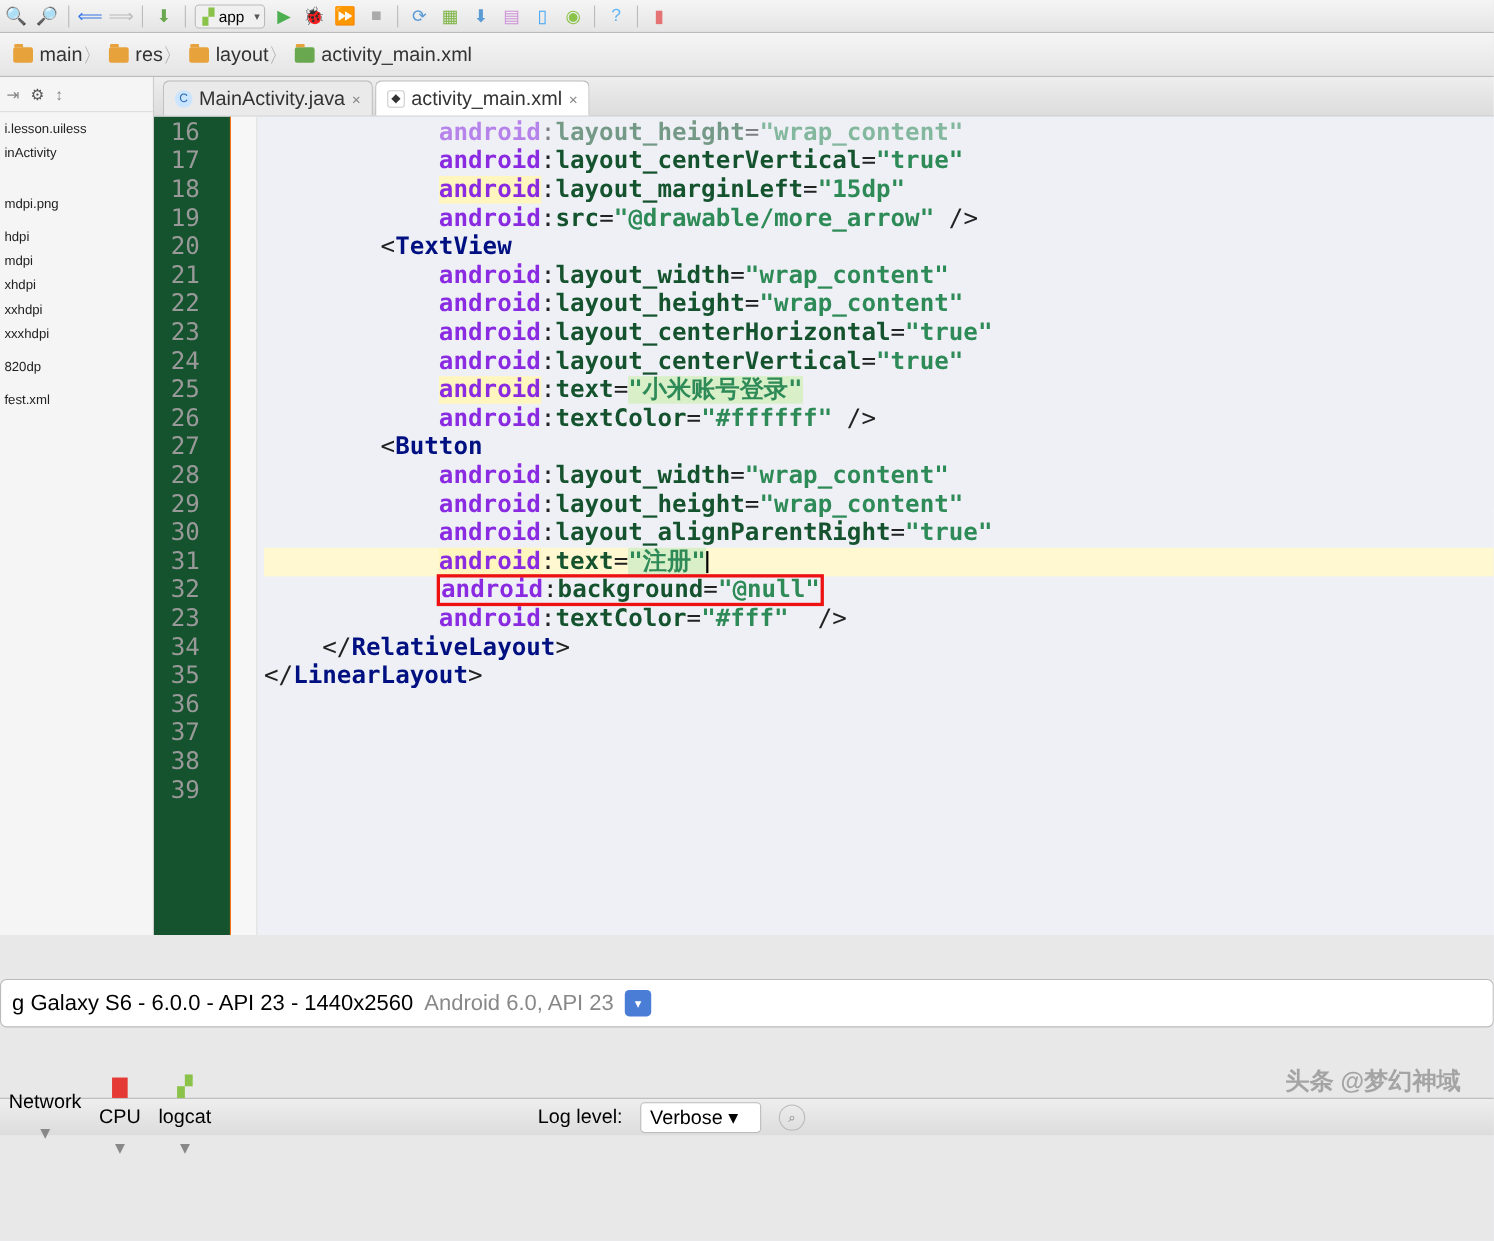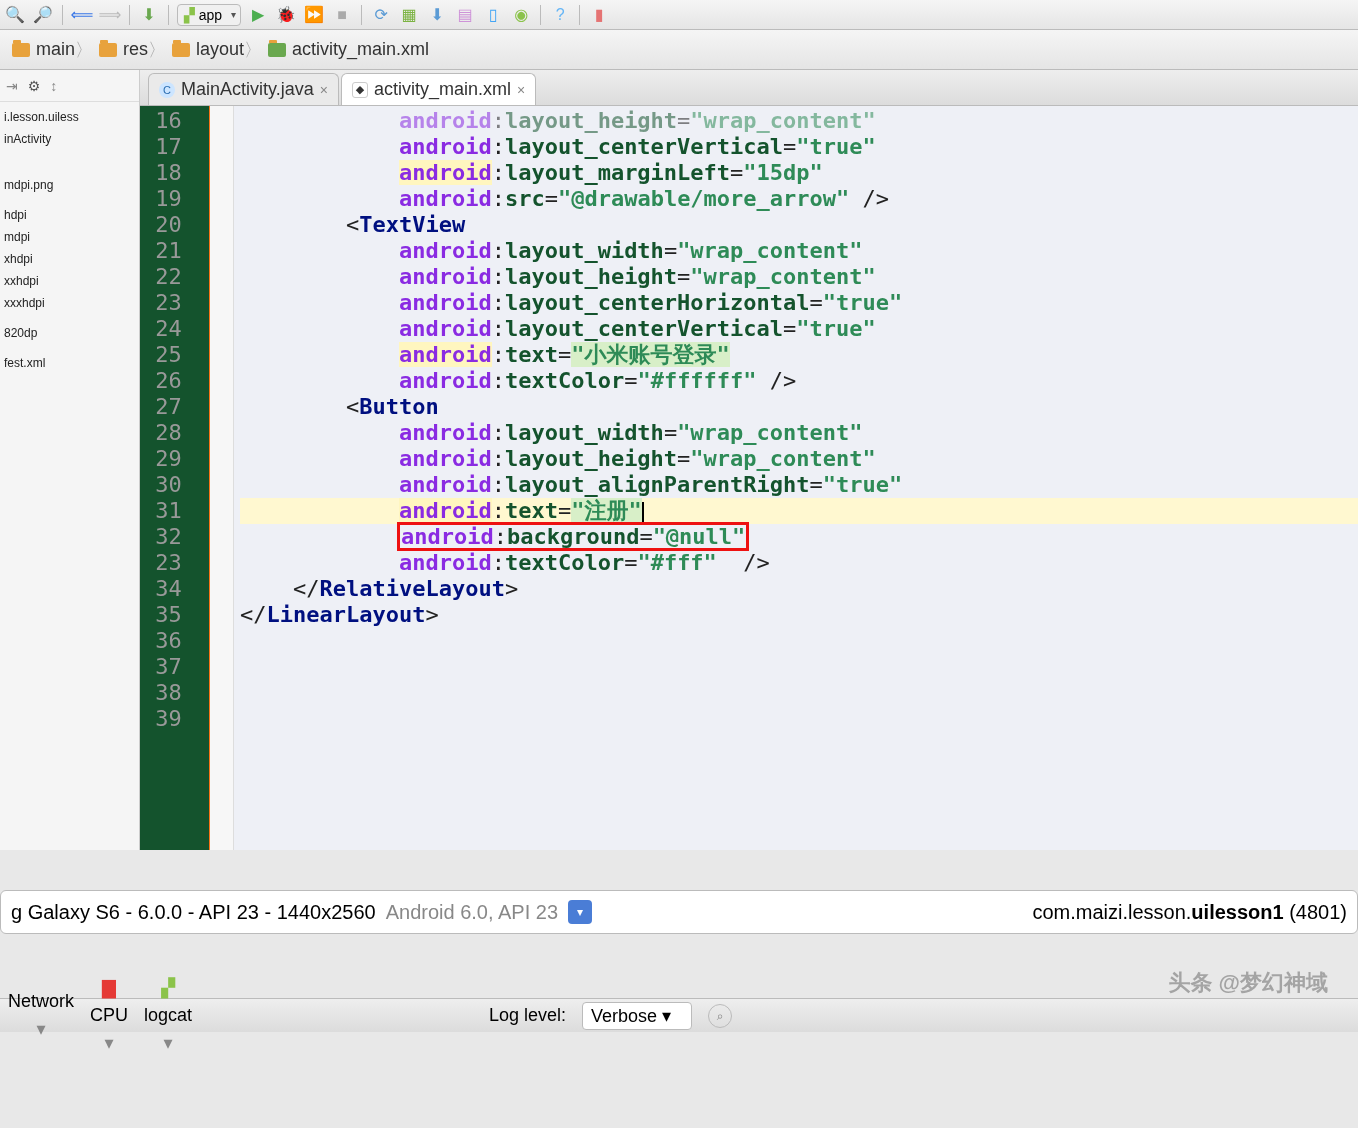--- a/index.html
+++ b/index.html
@@ -218,26 +218,20 @@
     </div>
   </div>
 </div>
 
 <div class="device-bar">
   <div class="device-left">
     <span>g Galaxy S6 - 6.0.0 - API 23 - 1440x2560</span>
     <span class="gray">Android 6.0, API 23</span>
     <span class="spinner">▾</span>
   </div>
-  <div class="device-right">
-    <span>
-      <span>com.maizi.lesson.</span><b>uilesson1</b>
-      <span class="gray">(4801)</span>
-    </span>
-  </div>
 </div>
 
 <div class="footer-bar">
   <div class="footer-item">
     <span>Network</span>
       <span class="chev">▾</span>
   </div>
   <div class="footer-item">
     <span style="color:#e53935">▇</span>
     <span>CPU</span>

